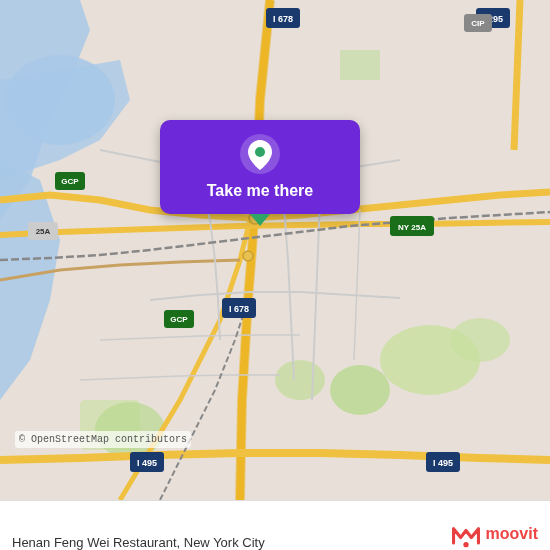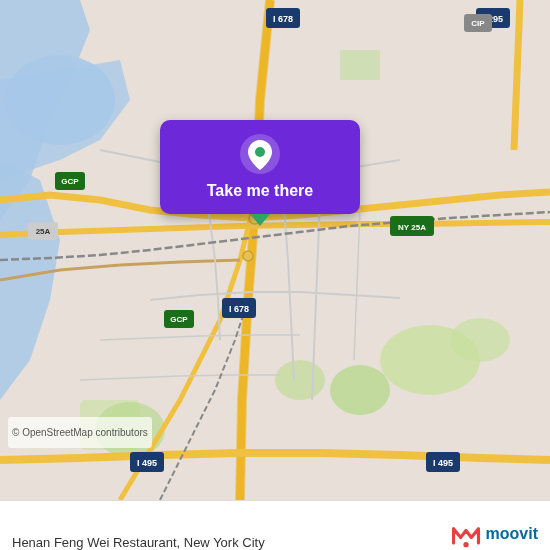--- a/index.html
+++ b/index.html
@@ -90,26 +90,27 @@
 
     #restaurant-name {
       font-size: 13px;
       color: #333;
       font-weight: 500;
     }
 
     #copyright-text {
       position: absolute;
       bottom: 52px;
-      left: 8px;
+      left: 15px;
       font-size: 10px;
       color: #555;
       background: rgba(255,255,255,0.7);
-      padding: 10px 4px;
+      padding: 3px 4px;
       border-radius: 3px;
+      font-family: Liberation Mono, monospace;
     }
   </style>
 </head>
 <body>
 
 <div id="map-container">
   
   <svg id="map-svg" viewBox="0 0 550 500" xmlns="http://www.w3.org/2000/svg">
 
     <rect width="550" height="500" fill="#e8e0d8"></rect>
@@ -205,15 +206,15 @@
 <div id="bottom-bar">
   <span id="restaurant-name">Henan Feng Wei Restaurant, New York City</span>
 
   <div id="moovit-logo">
     <svg class="moovit-m" viewBox="0 0 36 36" xmlns="http://www.w3.org/2000/svg">
 
       <rect width="36" height="36" rx="4" fill="white"></rect>
       <path d="M4 28 L4 12 L12 22 L18 14 L24 22 L32 12 L32 28" stroke="#e84040" stroke-width="3.5" fill="none" stroke-linejoin="round" stroke-linecap="round"></path>
       <circle cx="18" cy="30" r="3" fill="#e84040"></circle>
     </svg>
-    <span style="font-size:16px;font-weight:bold;color:#0369a1;">moovit</span>
+    <span style="font-size:16px;font-weight:bold;color:#ef4444;">moovit</span>
   </div>
 </div>
 
 </body></html>

